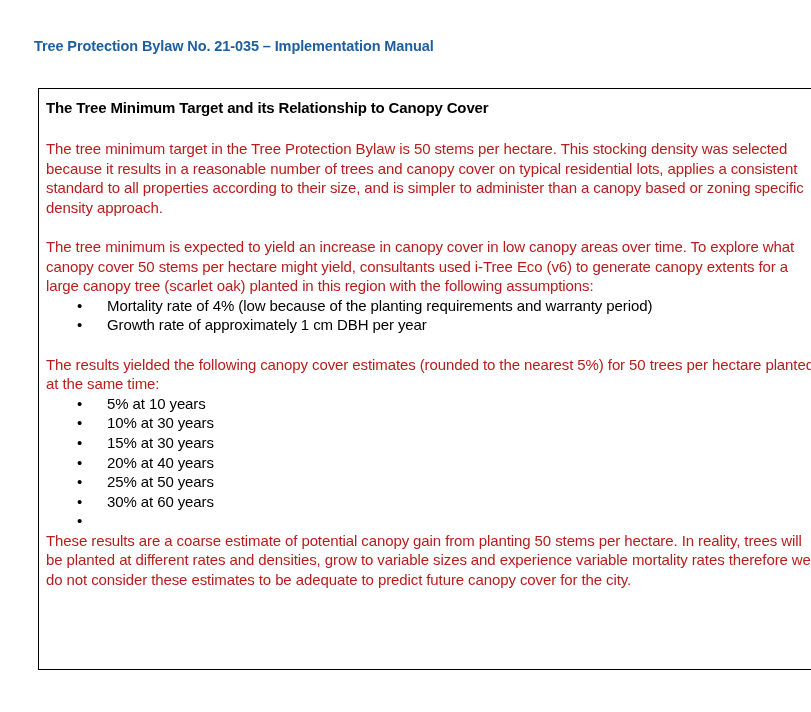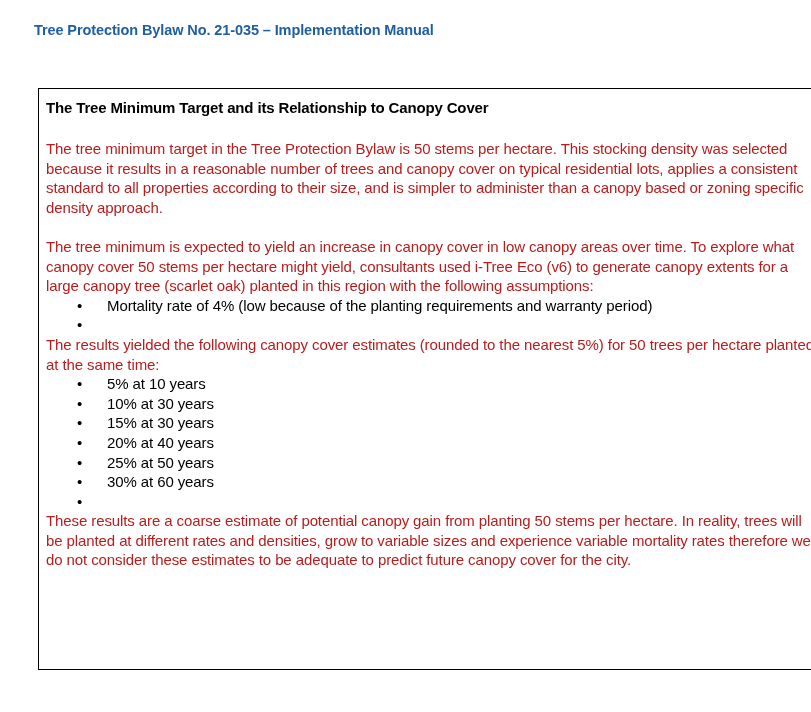--- a/index.html
+++ b/index.html
@@ -21,21 +21,21 @@
     position: relative;
     width: 811px;
     height: 712px;
     background: #ffffff;
   }
 
   
   .doc-header {
     position: absolute;
     left: 34px;
-    top: 22px;
+    top: 38px;
     font-size: 14.5px;
     font-weight: bold;
     letter-spacing: -0.1px;
     color: #1F5FA0;
     white-space: nowrap;
   }
 
   
   .content-box {
     position: absolute;
@@ -115,20 +115,21 @@
 
     <p class="para">The tree minimum is expected to yield an increase in canopy cover in low canopy areas over time. To explore what canopy cover 50 stems per hectare might yield, consultants used i-Tree Eco (v6) to generate canopy extents for a large canopy tree (scarlet oak) planted in this region with the following assumptions:</p>
 
     <ul class="bullets">
       <li>
         <span class="bullet-dot">•</span>
         <span>Mortality rate of 4% (low because of the planting requirements and warranty period)</span>
       </li>
       <li>
         <span class="bullet-dot">•</span>
+        <span>Growth rate of approximately 1 cm DBH per year</span>
       </li>
     </ul>
 
     <div class="spacer"></div>
 
     <p class="para">The results yielded the following canopy cover estimates (rounded to the nearest 5%) for 50 trees per hectare planted at the same time:</p>
 
     <ul class="bullets">
       <li>
         <span class="bullet-dot">•</span>

